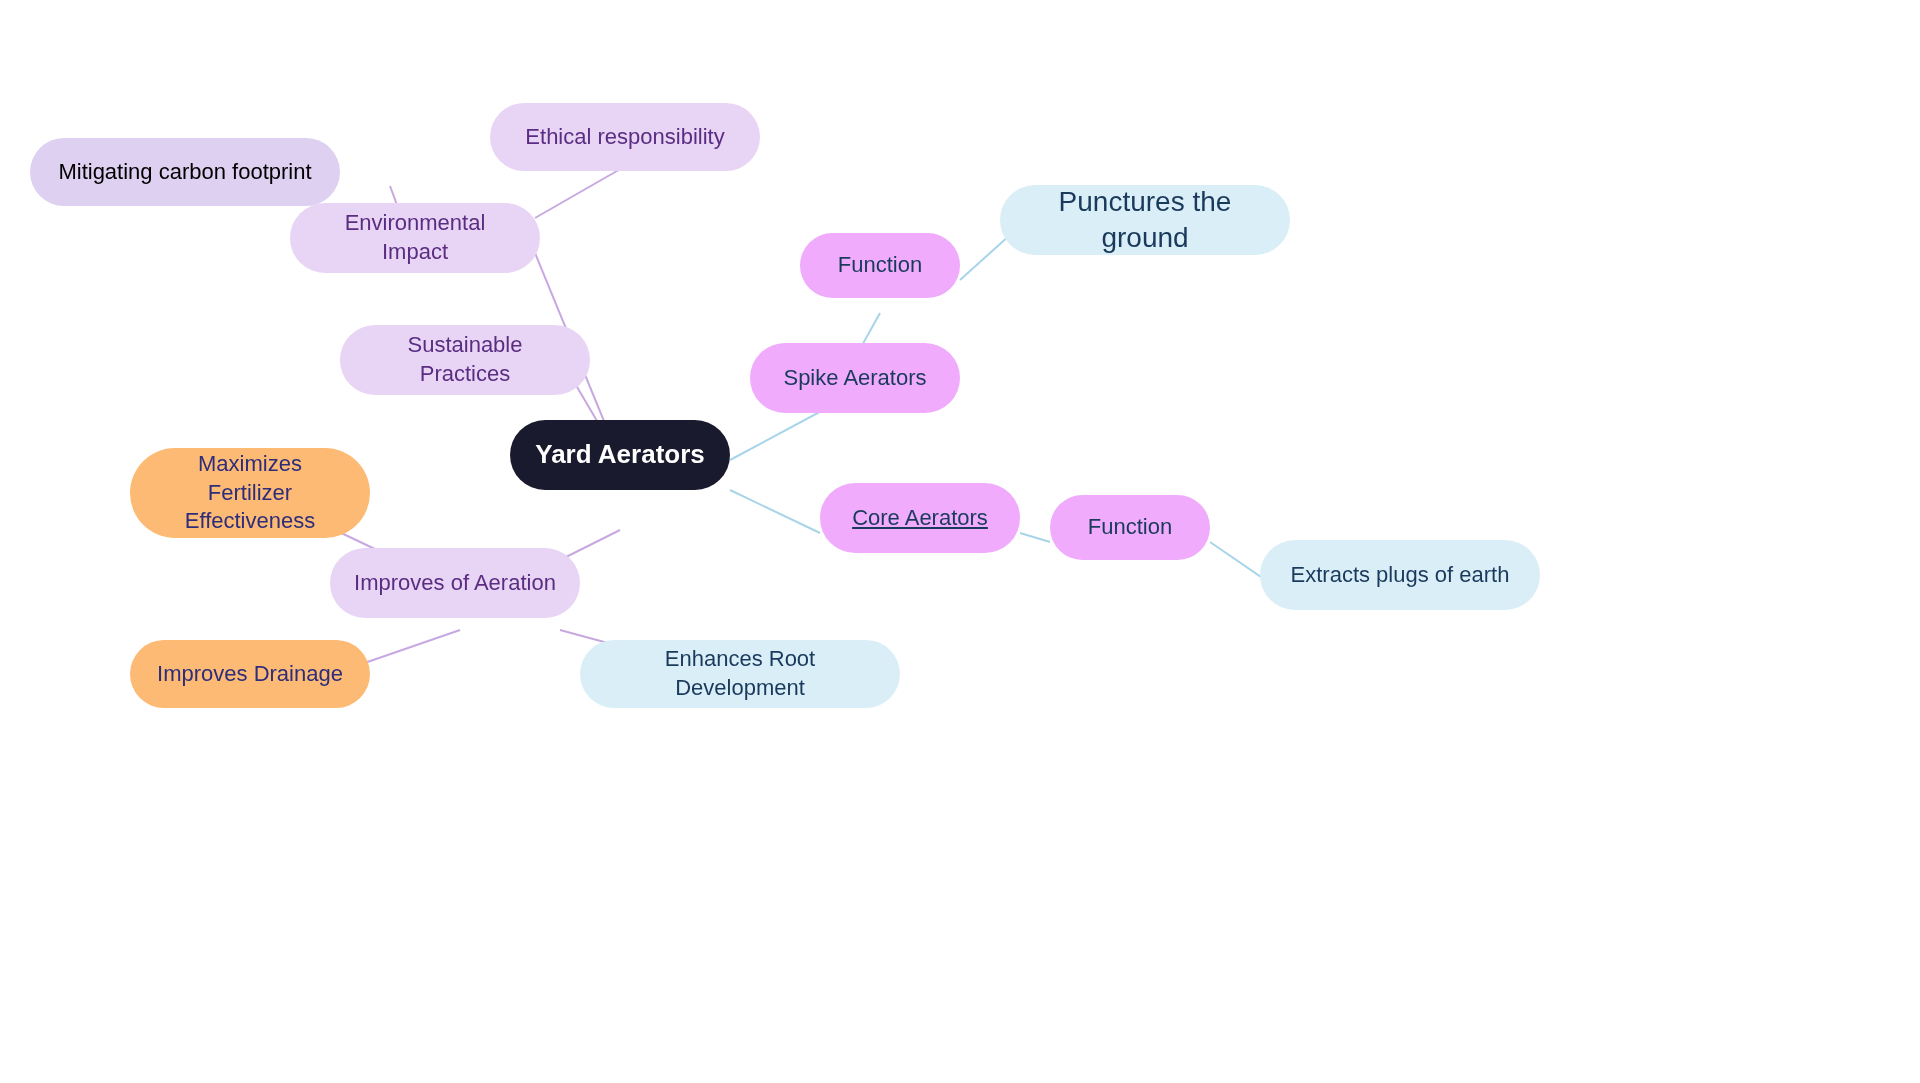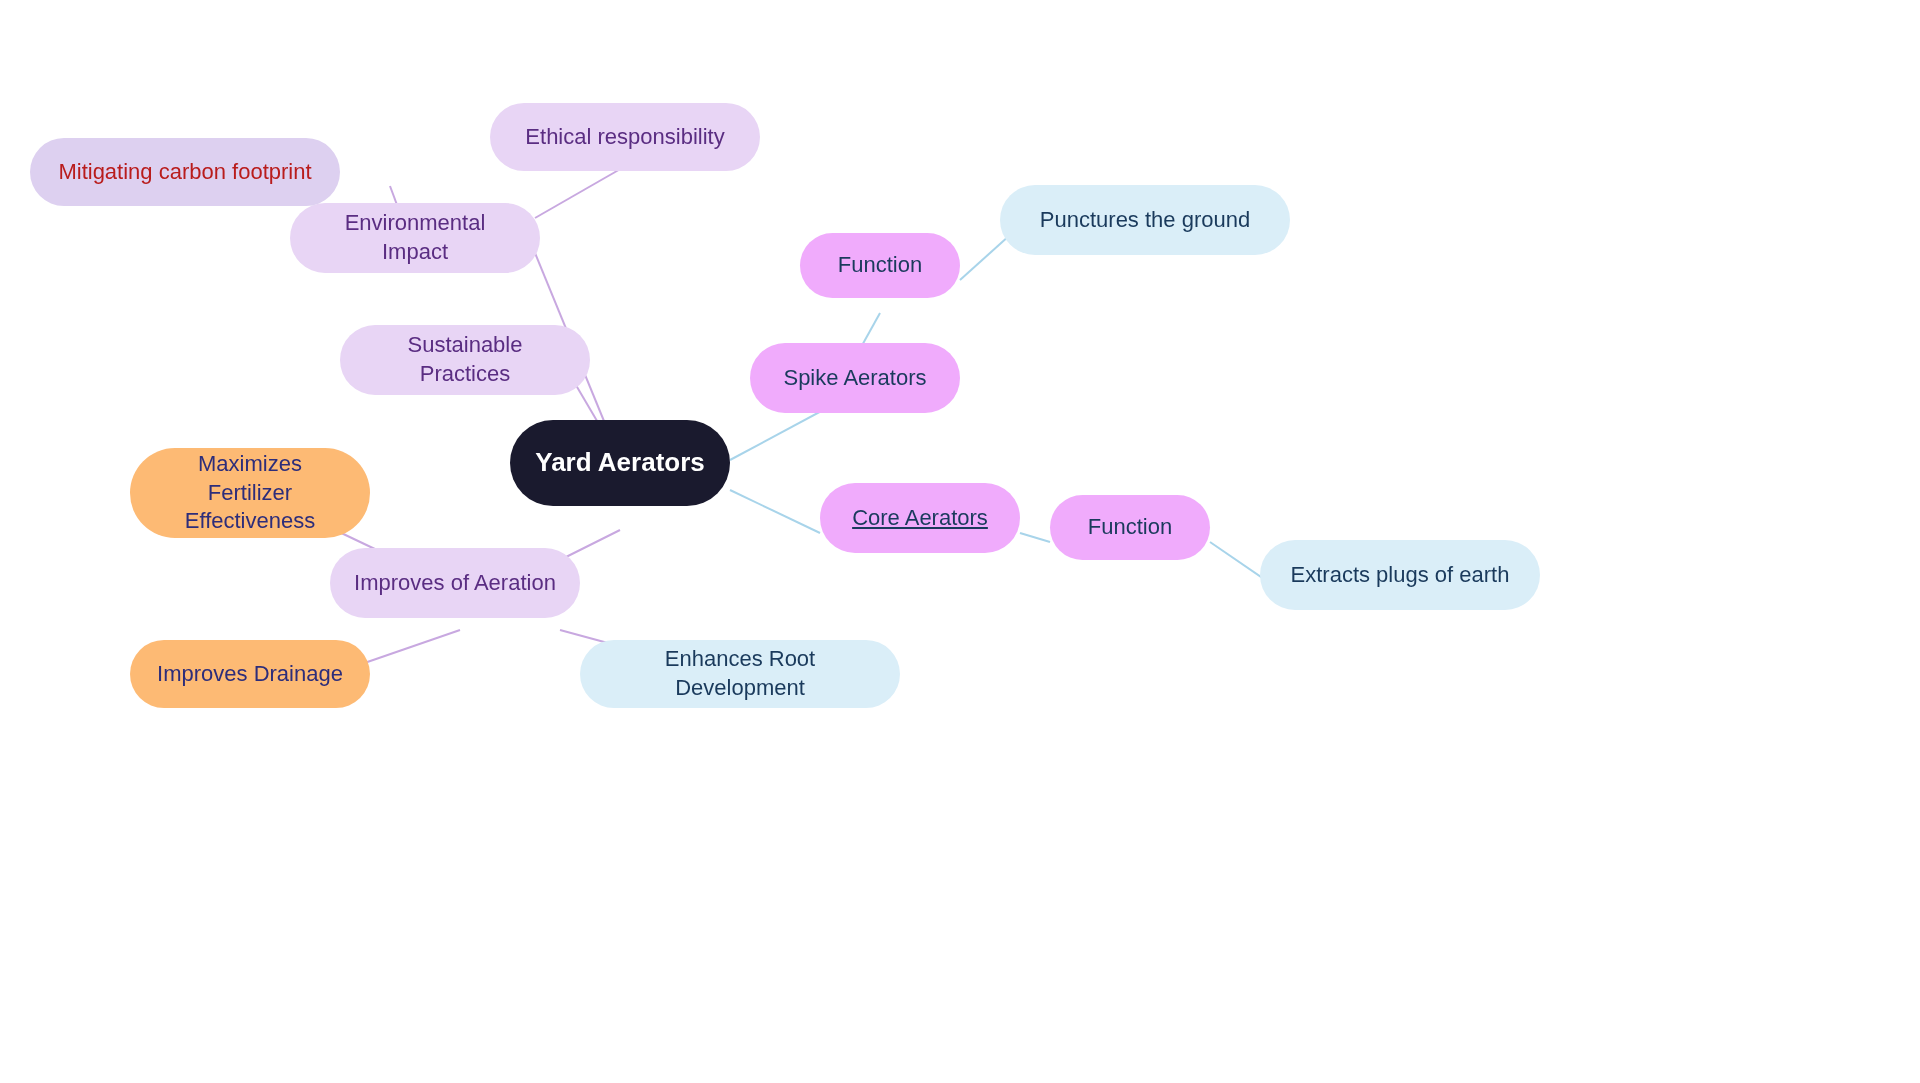--- a/index.html
+++ b/index.html
@@ -35,21 +35,21 @@
       line-height: 1.3;
     }
 
     .node-center {
       background: #1a1a2e;
       color: #ffffff;
       font-size: 26px;
       font-weight: 600;
       border-radius: 50px;
       width: 220px;
-      height: 86px;
+      height: 70px;
     }
 
     .node-blue {
       background: #f0abfc;
       color: #1a3a5c;
       border: none;
     }
 
     .node-blue-light {
       background: #daeef8;
@@ -58,21 +58,21 @@
     }
 
     .node-purple {
       background: #e8d5f5;
       color: #5a2d82;
       border: none;
     }
 
     .node-purple-light {
       background: #ddd0f0;
-      color: #b91c1c;
+      color: #000000;
       border: none;
     }
 
     .node-lavender {
       background: #fdba74;
       color: #2d2d7a;
       border: none;
     }
   </style>
 </head>
@@ -108,21 +108,21 @@
 
   <line x1="560" y1="630" x2="700" y2="668" stroke="#c8a8e0" stroke-width="2"></line>
 </svg>
 
 <div class="node node-center" style="left: 510px; top: 420px;">Yard Aerators</div>
 
 <div class="node node-blue" style="left: 750px; top: 343px; width: 210px; height: 70px;">Spike Aerators</div>
 
 <div class="node node-blue" style="left: 800px; top: 233px; width: 160px; height: 65px;">Function</div>
 
-<div class="node node-blue-light" style="left: 1000px; top: 185px; width: 290px; height: 70px; font-size: 22px;">Punctures the ground</div>
+<div class="node node-blue-light" style="left: 1000px; top: 185px; width: 290px; height: 70px; font-size: 28px;">Punctures the ground</div>
 
 <div class="node node-blue" style="left: 820px; top: 483px; width: 200px; height: 70px; text-decoration: underline;">Core Aerators</div>
 
 <div class="node node-blue" style="left: 1050px; top: 495px; width: 160px; height: 65px;">Function</div>
 
 <div class="node node-blue-light" style="left: 1260px; top: 540px; width: 280px; height: 70px; font-size: 22px;">Extracts plugs of earth</div>
 
 <div class="node node-purple" style="left: 290px; top: 203px; width: 250px; height: 70px;">Environmental Impact</div>
 
 <div class="node node-purple" style="left: 490px; top: 103px; width: 270px; height: 68px;">Ethical responsibility</div>

